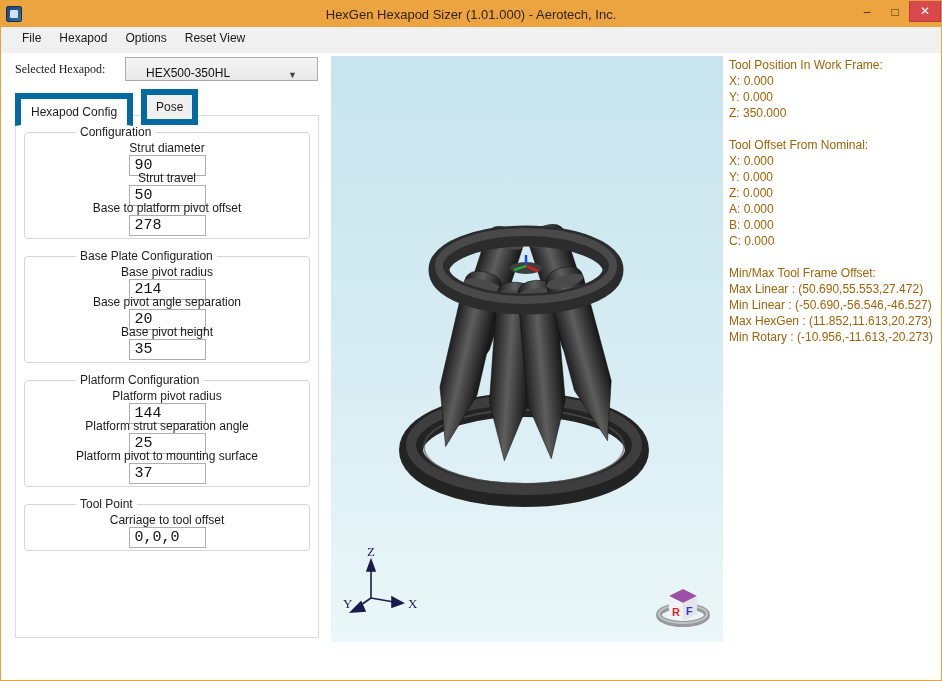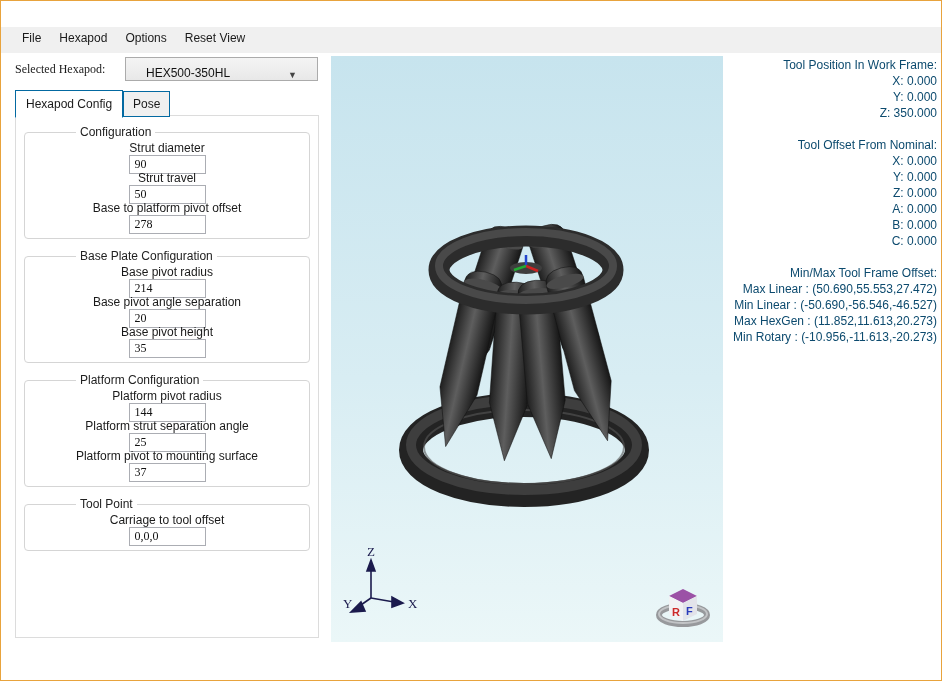--- a/index.html
+++ b/index.html
@@ -18,43 +18,52 @@
   
   .menubar { position:absolute; left:0; top:26px; width:100%; height:26px; background:#f0f0f0; display:flex; align-items:flex-start; padding-left:12px; }
   .menu-item { font-size:12px; color:#1a1a1a; padding:4px 9px; }
 
   
   .selector-label { position:absolute; left:14px; top:61px; font-size:12px; color:#1a1a1a;font-family:Liberation Serif, serif; }
   .dropdown { position:absolute; left:124px; top:56px; width:193px; height:24px; border:1px solid #ababab; background:linear-gradient(#f4f4f4,#e8e8e8); display:flex; align-items:flex-end; padding:0 20px; font-size:12px; color:#111; }
   .dropdown .chev { margin-left:auto; font-size:9px; color:#444; }
 
   .tabs { position:absolute; left:14px; top:88px; display:flex; align-items:flex-end; z-index:3; }
-  .tab { font-size:12px; padding:5px 9px; border:1px solid #0369a1; background:#f0f0f0; color:#1a1a1a; margin-right:0; }
+  .tab { font-size:12px; padding:5px 9px; border:6px solid #0369a1; background:#f0f0f0; color:#1a1a1a; margin-right:8px; }
   .tab.active { background:#fff; border-bottom:1px solid #fff; padding:6px 10px; position:relative; top:1px; }
 
   .tab-panel { position:absolute; left:14px; top:114px; width:304px; height:523px; border:1px solid #dcdcdc; background:#fff; padding:6px 6px; }
 
   fieldset { border:1px solid #d5d5d5; border-radius:4px; margin:3px 2px 10px 2px; padding:2px 8px 7px 8px; }
   legend { font-size:12px; color:#222; padding:0 4px;margin-left:43px; }
   .row { display:flex; align-items:center; height:30px;flex-direction:column; }
   .row label { flex:1; font-size:12px; color:#1a1a1a; }
-  .row input { width:77px; height:23px; border:1px solid #abadb3; font-size:12px; font-family:Liberation Serif, serif; padding:1px 5px; color:#111; }
+  .row input { width:77px; height:23px; border:1px solid #abadb3; font-size:15px; font-family:Liberation Mono, monospace; padding:1px 5px; color:#111; }
 
   
   .viewport { position:absolute; left:330px; top:55px; width:392px; height:586px; background:linear-gradient(180deg,#c7e4ee 0%,#d8edf3 55%,#ebf7f8 100%); }
 
   
-  .info-panel { position:absolute; left:728px; top:56px; width:208px; font-size:12px; color:#0c4a6e; line-height:16px;text-align:right; }
+  .info-panel { position:absolute; left:728px; top:56px; width:208px; font-size:12px; color:#a16207; line-height:16px; }
   .info-section { margin-bottom:16px; }
 </style>
 </head>
 <body>
 
 <div class="window">
 
+  <div class="titlebar">
+    <span class="app-icon"></span>
+    <span class="title">HexGen Hexapod Sizer (1.01.000) - Aerotech, Inc.</span>
+    <span class="win-controls">
+      <button class="win-btn">–</button>
+      <button class="win-btn">□</button>
+      <button class="win-btn close">✕</button>
+    </span>
+  </div>
 
   <div class="menubar">
     <span class="menu-item">File</span>
     <span class="menu-item">Hexapod</span>
     <span class="menu-item">Options</span>
     <span class="menu-item">Reset View</span>
   </div>
 
   <span class="selector-label">Selected Hexapod:</span>
   <div class="dropdown">

